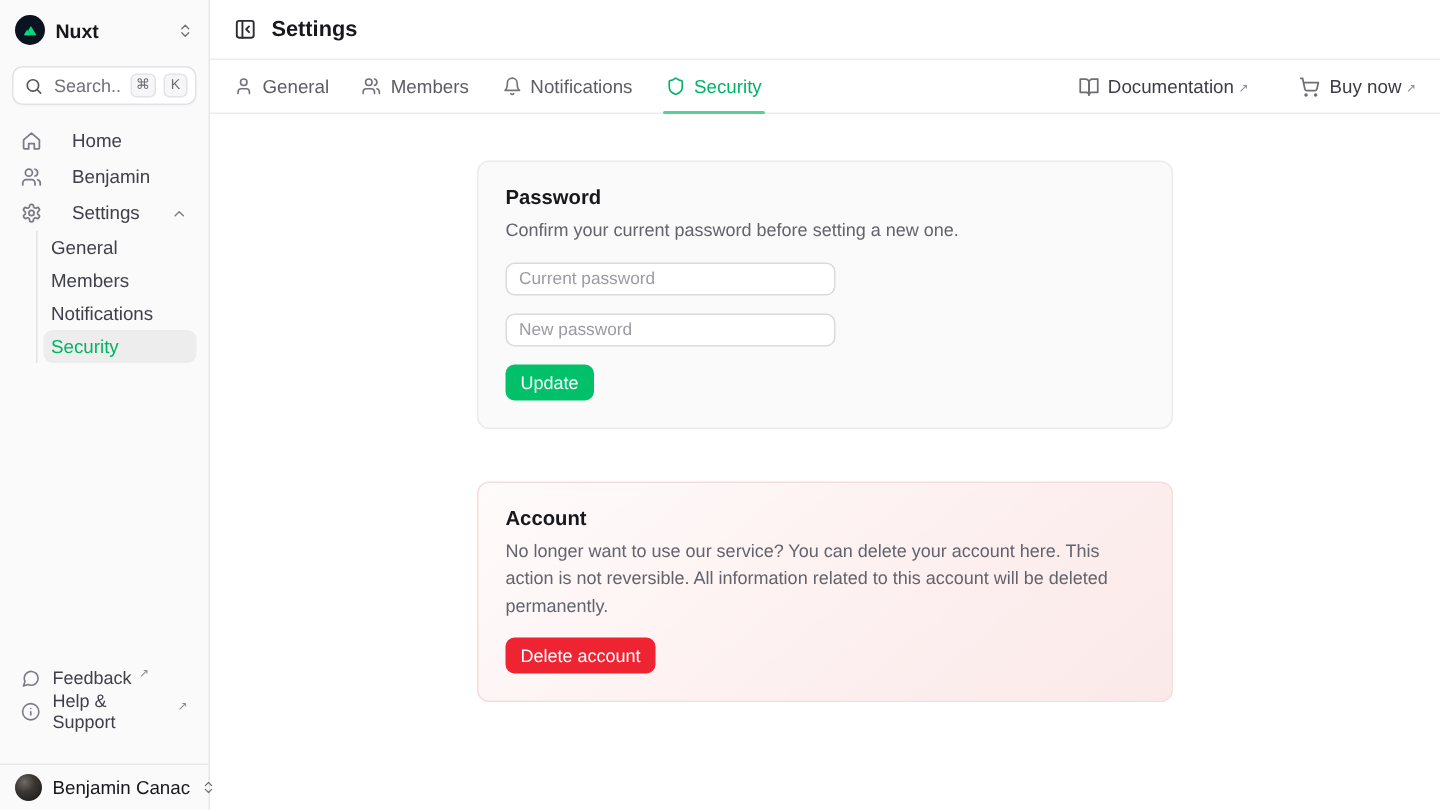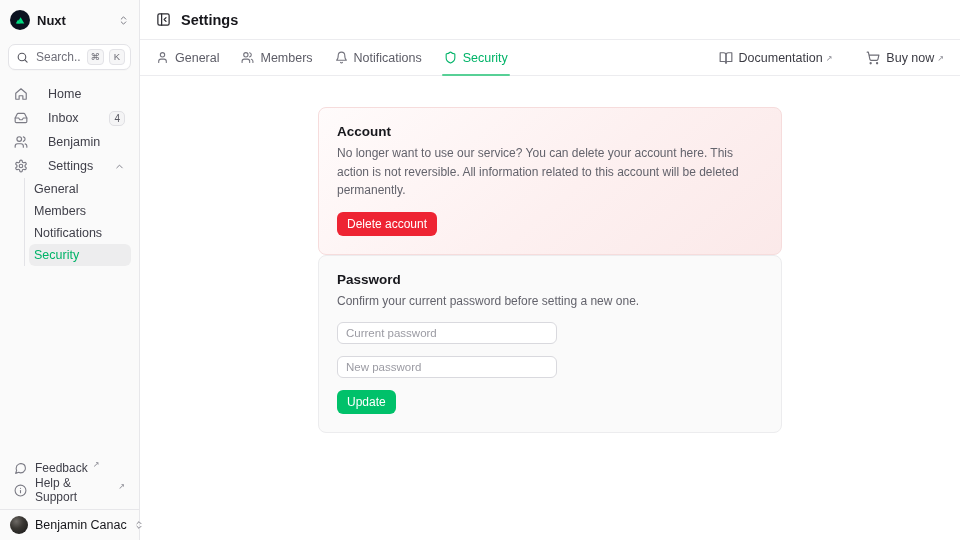--- a/index.html
+++ b/index.html
@@ -69,21 +69,21 @@
   .sb-footer { padding:2px 8px 8px; }
   .footer-link {
     height:22px; display:flex; align-items:center; gap:8px;
     padding:0 6px; font-size:12px; color:#40404a; cursor:pointer;
   }
   .footer-link .ico { color:#7b7b85; flex:none; }
   .ext { font-size:8px; color:#8b8b94; align-self:flex-start; margin:3px 0 0 -3px; }
 
   .user-row {
     border-top:1px solid #e7e7ea; height:31px;
-    display:flex; align-items:center; gap:7px; padding:0 10px; cursor:pointer;
+    display:flex; align-items:center; gap:7px; padding:0 10px; cursor:pointer;margin-top:16px;
   }
   .avatar {
     width:18px; height:18px; border-radius:50%; flex:none;
     background:radial-gradient(circle at 35% 30%, #6e6a66 0%, #3a3733 40%, #141414 100%);
   }
   .user-name { font-size:12.5px; font-weight:500; color:#17171c; flex:1; white-space:nowrap; }
 
   
   .main { flex:1; display:flex; flex-direction:column; min-width:0; }
   .main-header {
@@ -172,30 +172,20 @@
   </div>
 
   <nav class="nav">
     <div class="nav-item">
       <span class="ico">
         <svg width="14" height="14" viewBox="0 0 24 24" fill="none" stroke="currentColor" stroke-width="2" stroke-linecap="round" stroke-linejoin="round">
             <path d="M3 10.8 12 3l9 7.8V20a1 1 0 0 1-1 1h-4.8v-6H8.8v6H4a1 1 0 0 1-1-1z"></path>
           </svg>
       </span>
       <span>Home</span>
-    </div>
-    <div class="nav-item">
-      <span class="ico">
-        <svg width="14" height="14" viewBox="0 0 24 24" fill="none" stroke="currentColor" stroke-width="2" stroke-linecap="round" stroke-linejoin="round">
-            <polyline points="22 12 16 12 14 15 10 15 8 12 2 12"></polyline>
-            <path d="M5.45 5.11 2 12v6a2 2 0 0 0 2 2h16a2 2 0 0 0 2-2v-6l-3.45-6.89A2 2 0 0 0 16.76 4H7.24a2 2 0 0 0-1.79 1.11z"></path>
-          </svg>
-      </span>
-      <span>Inbox</span>
-      <span class="nav-badge">4</span>
     </div>
     <div class="nav-item">
       <span class="ico">
         <svg width="14" height="14" viewBox="0 0 24 24" fill="none" stroke="currentColor" stroke-width="2" stroke-linecap="round" stroke-linejoin="round">
             <path d="M16 21v-2a4 4 0 0 0-4-4H6a4 4 0 0 0-4 4v2"></path>
             <circle cx="9" cy="7" r="4"></circle>
             <path d="M22 21v-2a4 4 0 0 0-3-3.87"></path>
             <path d="M16 3.13a4 4 0 0 1 0 7.75"></path>
           </svg>
       </span>
@@ -341,28 +331,28 @@
             </svg>
         </span>
         <span>Buy now</span>
         <span class="ext">↗</span>
       </div>
     </div>
   </div>
 
   <section class="content">
 
-    <div class="card card-account">
-      <div class="card-title">Account</div>
-      <div class="card-desc">No longer want to use our service? You can delete your account here. This action is not reversible. All information related to this account will be deleted permanently.</div>
-      <button class="btn btn-delete">Delete account</button>
-    </div>
-
     <div class="card card-password">
       <div class="card-title">Password</div>
       <div class="card-desc">Confirm your current password before setting a new one.</div>
       <input class="pw-input" type="password" placeholder="Current password" style="">
       <input class="pw-input" type="password" placeholder="New password" style="">
       <button class="btn btn-update">Update</button>
     </div>
 
+    <div class="card card-account">
+      <div class="card-title">Account</div>
+      <div class="card-desc">No longer want to use our service? You can delete your account here. This action is not reversible. All information related to this account will be deleted permanently.</div>
+      <button class="btn btn-delete">Delete account</button>
+    </div>
+
   </section>
 </main>
 
 </body></html>

